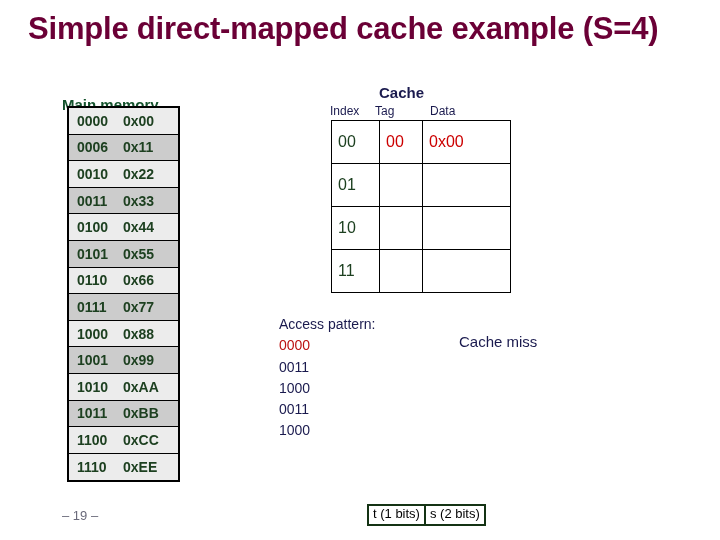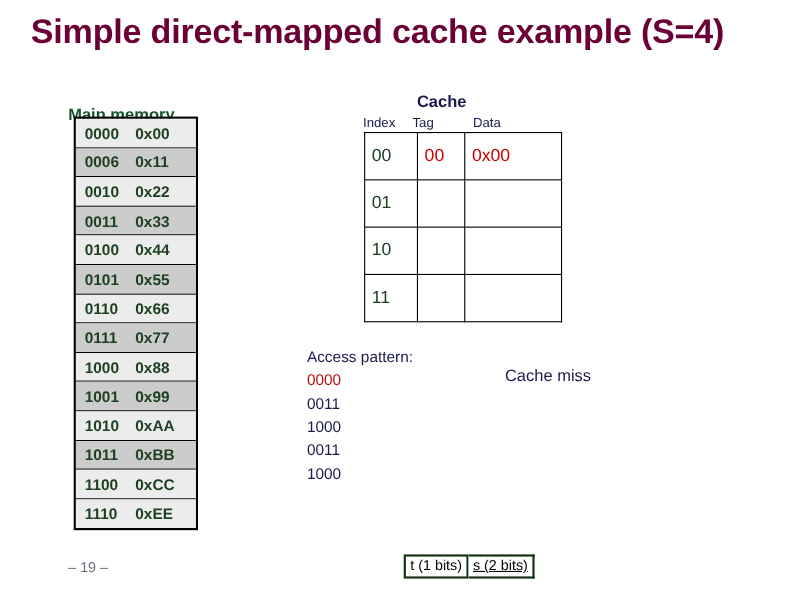--- a/index.html
+++ b/index.html
@@ -134,21 +134,21 @@
   }
   .bit-box {
     border: 2px solid #143314;
     background: #ffffff;
     color: #000000;
     font-size: 13px;
     padding: 1px 4px 2px 4px;
     line-height: 1.15;
     white-space: nowrap;
   }
-  .bit-box + .bit-box { border-left: none; text-decoration: underline; }
+  .bit-box + .bit-box { border-left: none; }
 
   
   #page-number {
     position: absolute;
     left: 14px;
     top: 508px;
     font-size: 13px;
     color: #6a6a7a;
     margin-left: 48px;
   }

